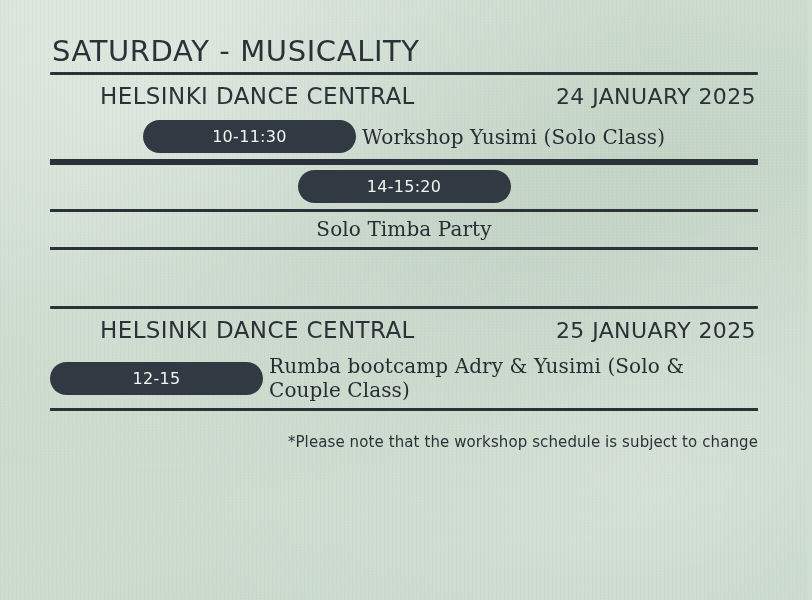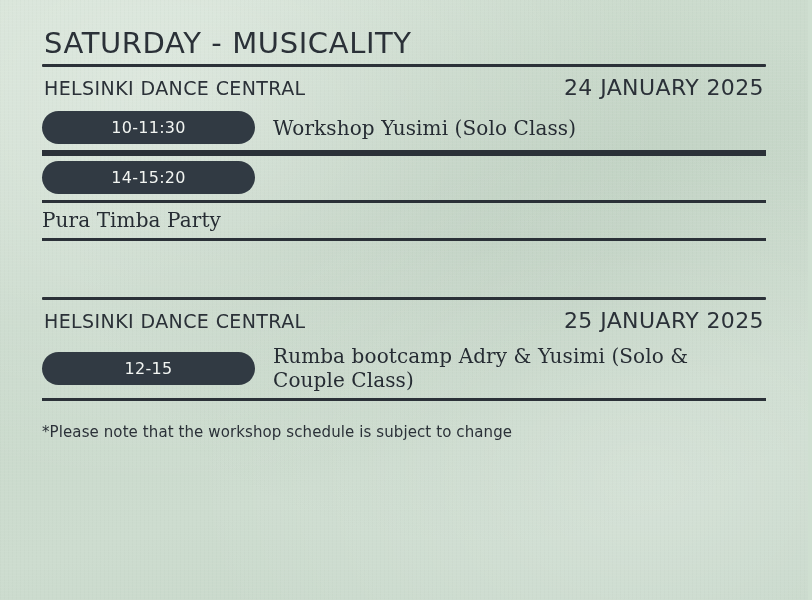--- a/index.html
+++ b/index.html
@@ -16,21 +16,21 @@
   .poster {
     position: relative;
     width: 808px;
     height: 600px;
     box-sizing: border-box;
     background:
       radial-gradient(ellipse at 20% 15%, rgba(255,255,255,0.30) 0%, rgba(255,255,255,0) 55%),
       radial-gradient(ellipse at 80% 80%, rgba(255,255,255,0.22) 0%, rgba(255,255,255,0) 50%),
       radial-gradient(ellipse at 60% 40%, rgba(120,150,125,0.16) 0%, rgba(120,150,125,0) 60%),
       linear-gradient(165deg, #d2e0d3 0%, #c9d9cb 40%, #cddccf 70%, #c5d6c8 100%);
-    padding: 4px;
+    padding: 12px;
   }
   
   .grain {
     position: absolute;
     inset: 0;
     pointer-events: none;
     opacity: 0.35;
     background-image:
       repeating-linear-gradient(0deg, rgba(255,255,255,0.10) 0px, rgba(255,255,255,0.10) 1px, rgba(0,0,0,0.0) 1px, rgba(0,0,0,0.0) 3px),
       repeating-linear-gradient(90deg, rgba(90,120,95,0.07) 0px, rgba(90,120,95,0.07) 1px, rgba(0,0,0,0.0) 1px, rgba(0,0,0,0.0) 4px);
@@ -56,38 +56,40 @@
   }
 
   .venue-row {
     display: flex;
     align-items: baseline;
     justify-content: space-between;
     padding: 8px 2px 4px 2px;
   }
   .venue {
     font-family: "DejaVu Sans", sans-serif;
-    font-size: 19px;
+    font-size: 23px;
     letter-spacing: 0.4px;
     color: #2b3138;
+    margin-left: 48px;
   }
   .date {
     font-family: "DejaVu Sans", sans-serif;
     font-size: 22px;
     letter-spacing: 0.4px;
     color: #2b3138;
   }
 
   .schedule { margin-top: 2px; }
 
   .item {
     display: flex;
     align-items: center;
-    gap: 18px;
+    gap: 6px;
     padding: 5px 0 6px 0;
+    justify-content: center;
   }
   .time-pill {
     flex: 0 0 auto;
     width: 213px;
     height: 33px;
     border-radius: 17px;
     background: #313a43;
     color: #f2f5f2;
     display: flex;
     align-items: center;
@@ -104,21 +106,21 @@
   }
   .item-rule {
     height: 3px;
     background: #2b3138;
     margin: 0 0 0 0;
   }
 
   .spacer-block { height: 56px; }
 
   .footnote {
-    text-align: left;
+    text-align: right;
     font-family: "DejaVu Sans", sans-serif;
     font-size: 15px;
     color: #2b3138;
     margin-top: 22px;
     letter-spacing: 0.1px;
   }
   .section { margin-bottom: 0; }
 </style>
 </head>
 <body>
@@ -145,21 +147,21 @@
         <div class="item-rule"></div>
 
         <div class="item-rule"></div>
 
         <div class="item">
           <div class="time-pill">14-15:20</div>
         </div>
         <div class="item-rule"></div>
 
         <div class="item">
-          <div class="item-label">Pura Timba Party</div>
+          <div class="item-label">Solo Timba Party</div>
         </div>
         <div class="item-rule"></div>
 
       </div>
     </div>
 
     <div class="spacer-block"></div>
 
     <div class="section">
       <div class="rule"></div>

